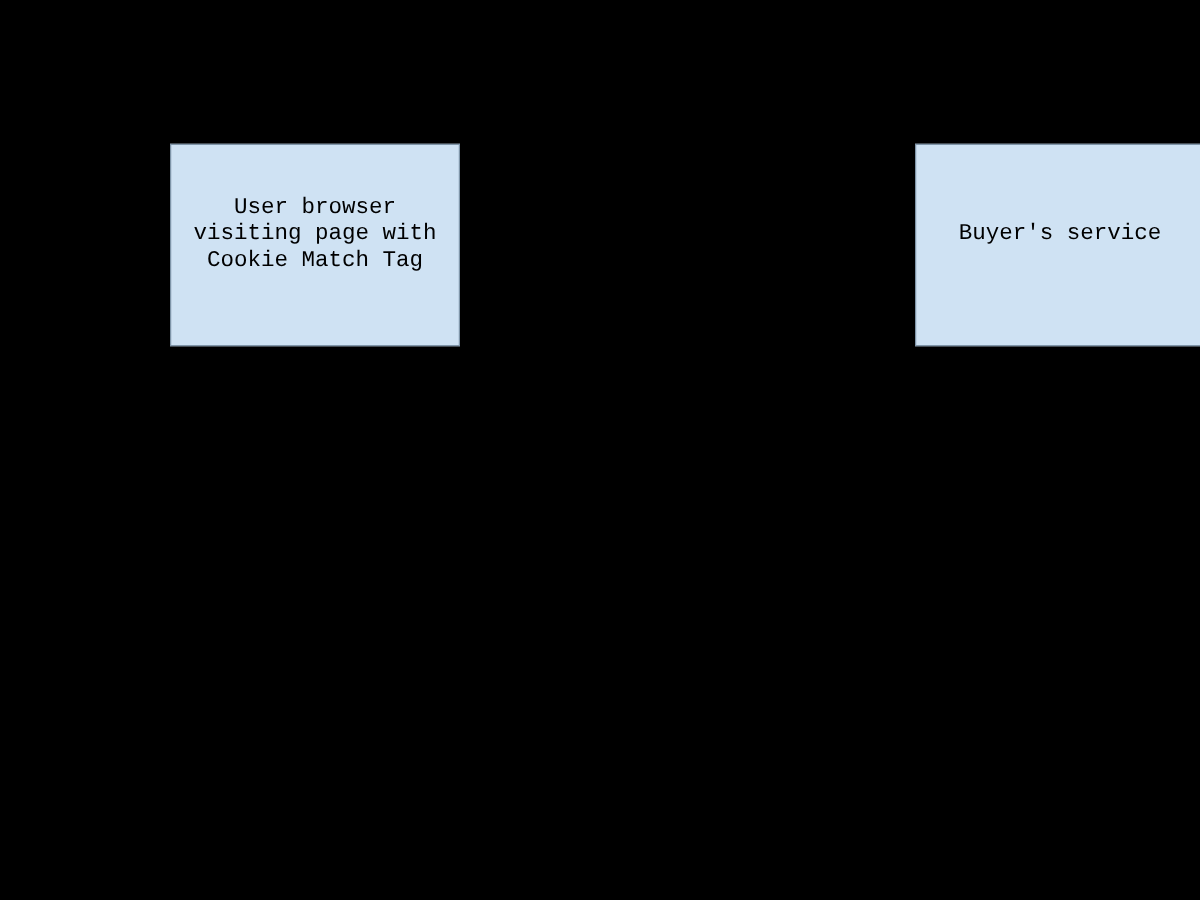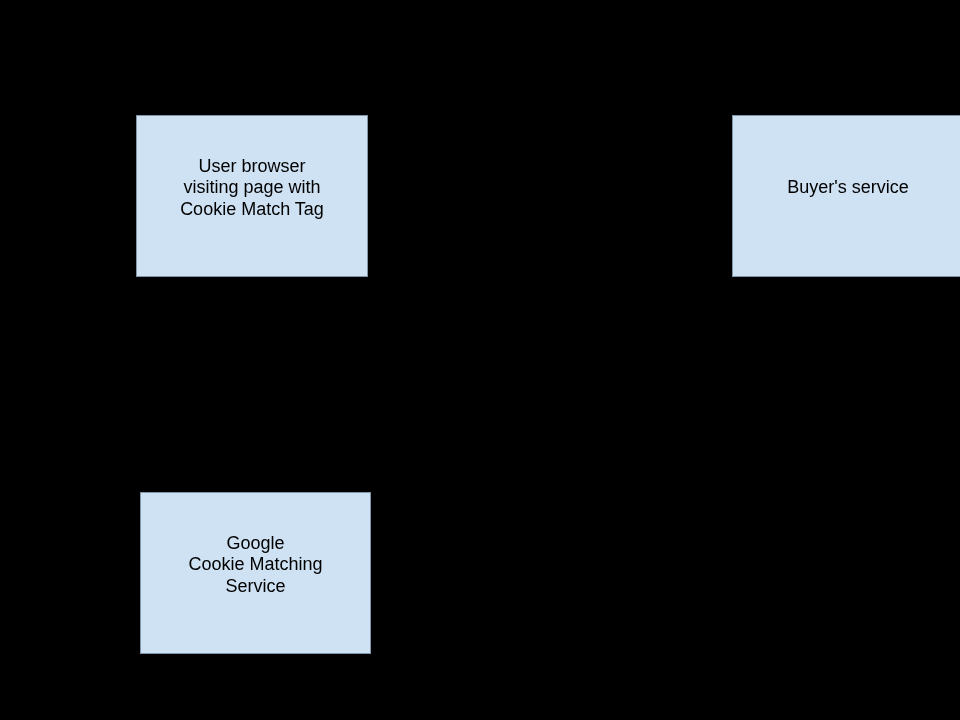--- a/index.html
+++ b/index.html
@@ -16,20 +16,21 @@
   }
   body {
     background: var(--bg);
     font-family: "Liberation Sans", sans-serif;
   }
   .canvas {
     position: relative;
     width: 788px;
     height: 720px;
     background: var(--bg);
+    font-family: Liberation Mono, monospace;
   }
   .node {
     position: absolute;
     background: var(--node-fill);
     border: 1px solid var(--node-border);
     display: flex;
     align-items: center;
     justify-content: center;
     text-align: center;
   }
@@ -69,19 +70,14 @@
   <div class="node node-user-browser">
     <span class="node-label">User browser
 visiting page with
 Cookie Match Tag</span>
   </div>
 
   <div class="node node-buyers-service">
     <span class="node-label">Buyer's service</span>
   </div>
 
-  <div class="node node-google-cms">
-    <span class="node-label">Google
-Cookie Matching
-Service</span>
-  </div>
 
 </div>
 
 </body></html>

